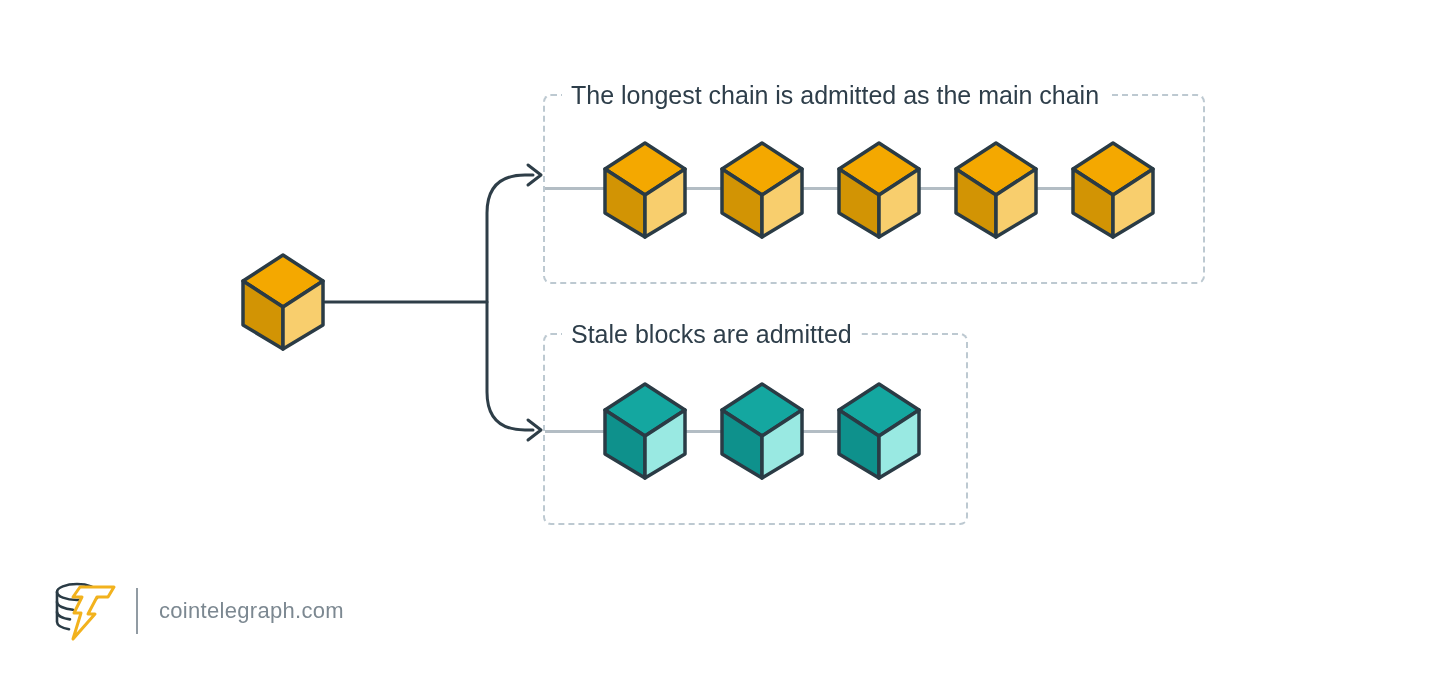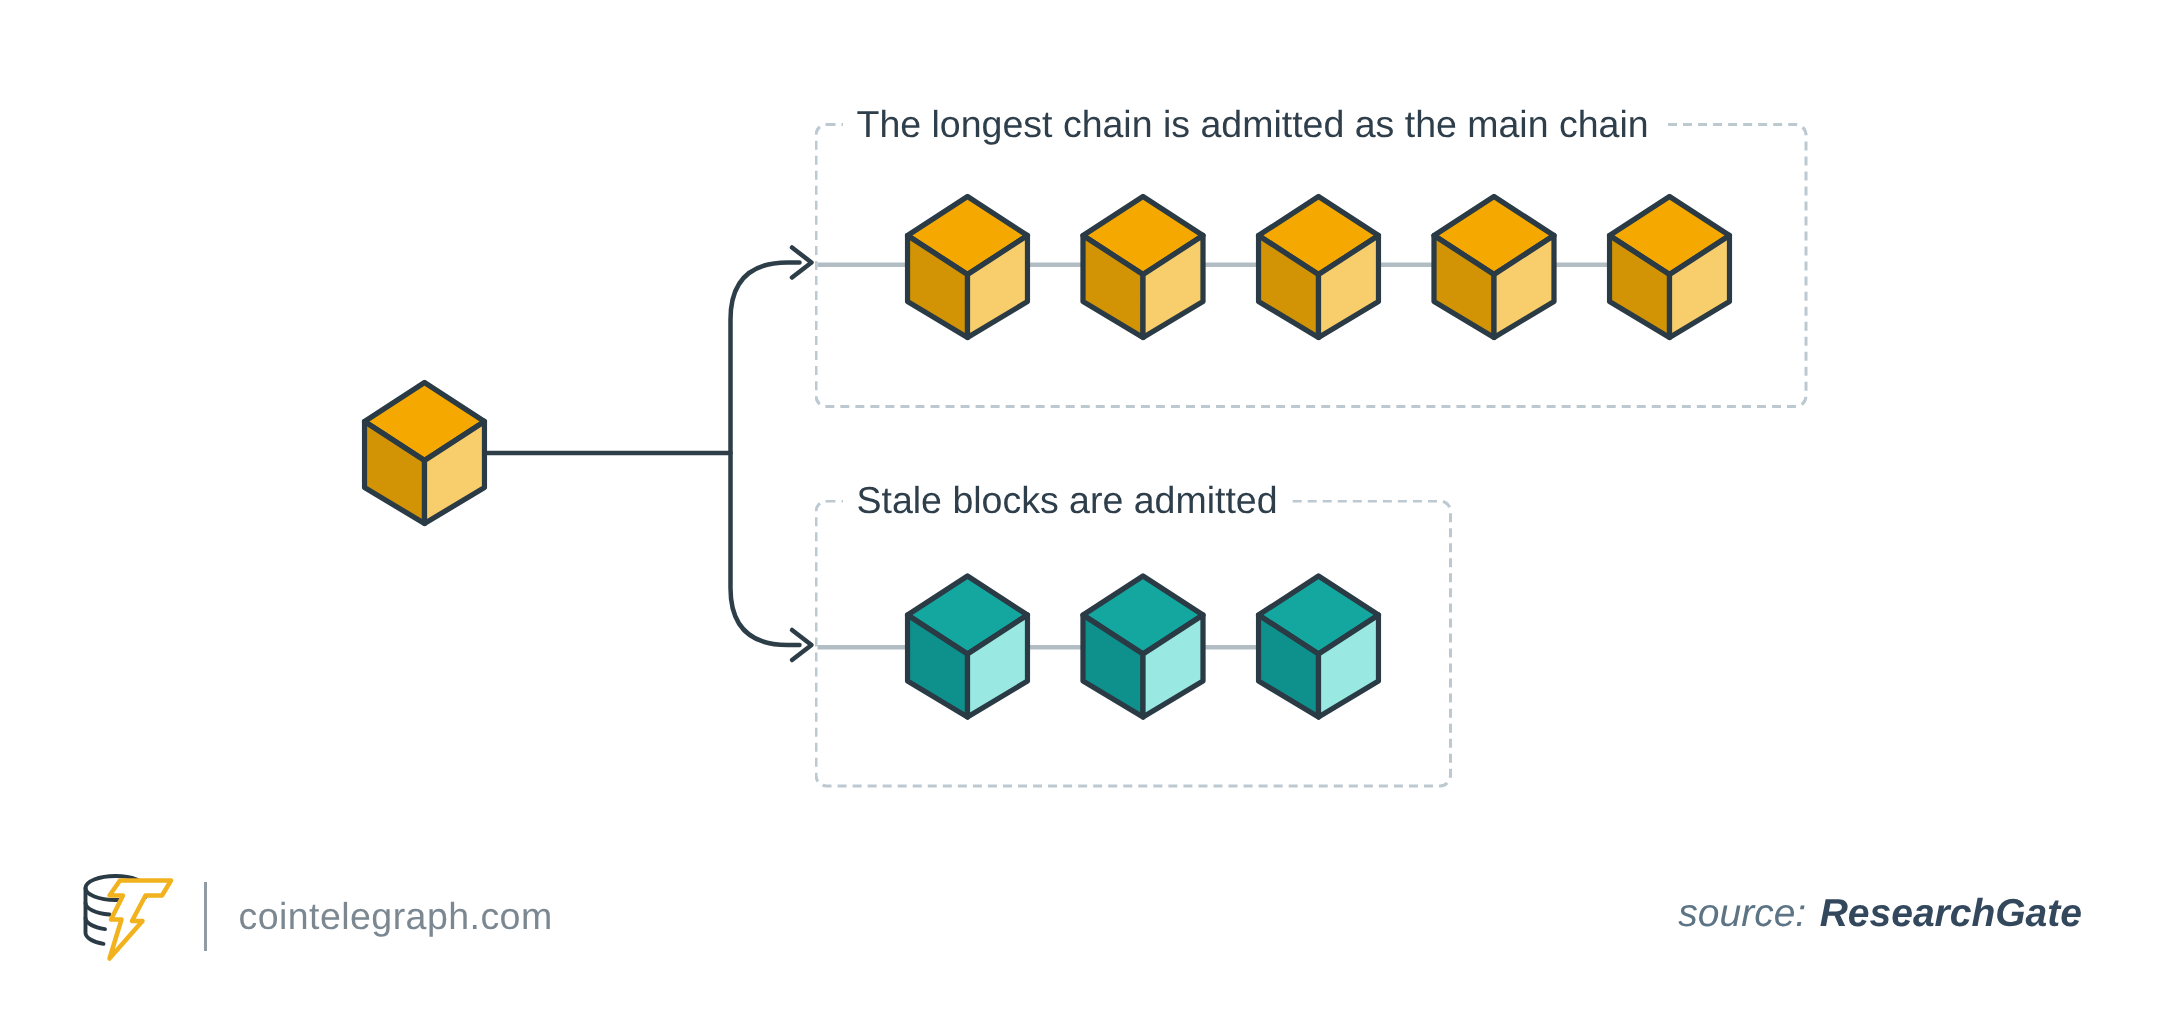--- a/index.html
+++ b/index.html
@@ -26,21 +26,21 @@
     stroke-linejoin: round;
   }
 
   
   .box {
     position: absolute;
     border: 2px dashed var(--dashed-border, #BDC9D1);
     border-radius: 8px;
     box-sizing: border-box;
   }
-  .box-main { left: 543px; top: 82px;  width: 662px; height: 190px; }
+  .box-main { left: 543px; top: 94px;  width: 662px; height: 190px; }
   .box-stale { left: 543px; top: 333px; width: 425px; height: 192px; }
 
   .box-title {
     position: absolute;
     top: -17px;
     left: 17px;
     background: #ffffff;
     padding: 0 9px;
     font-size: 25px;
     line-height: 32px;
@@ -81,21 +81,21 @@
     display: flex;
     align-items: center;
   }
   .footer-divider {
     width: 2px;
     height: 46px;
     background: #919BA3;
     margin: 0 21px 0 12px;
   }
   .brand-text {
-    font-size: 25px;
+    font-size: 22px;
     color: #7C8891;
     letter-spacing: 0.3px;
   }
 
   
   .source {
     position: absolute;
     right: 62px;
     top: 593px;
     font-style: italic;
@@ -187,17 +187,14 @@
         <path d="M47 13 v6"></path>
         <path d="M7 23 a20 8 0 0 0 16 7.7"></path>
         <path d="M7 33 a20 8 0 0 0 13 7.4"></path>
       </g>
       <path d="M30 8 H64 L58 18 H47 L38 35 H45 L23 60 L31 34 H24 L32 18 H23 Z" fill="#ffffff" stroke="var(--bolt, #F2B21D)" stroke-width="3" stroke-linejoin="round"></path>
     </svg>
     <div class="footer-divider"></div>
     <span class="brand-text">cointelegraph.com</span>
   </div>
 
-  <div class="source">
-    <span class="source-prefix">source:</span><span class="source-name">ResearchGate</span>
-  </div>
 
 </div>
 
 </body></html>

